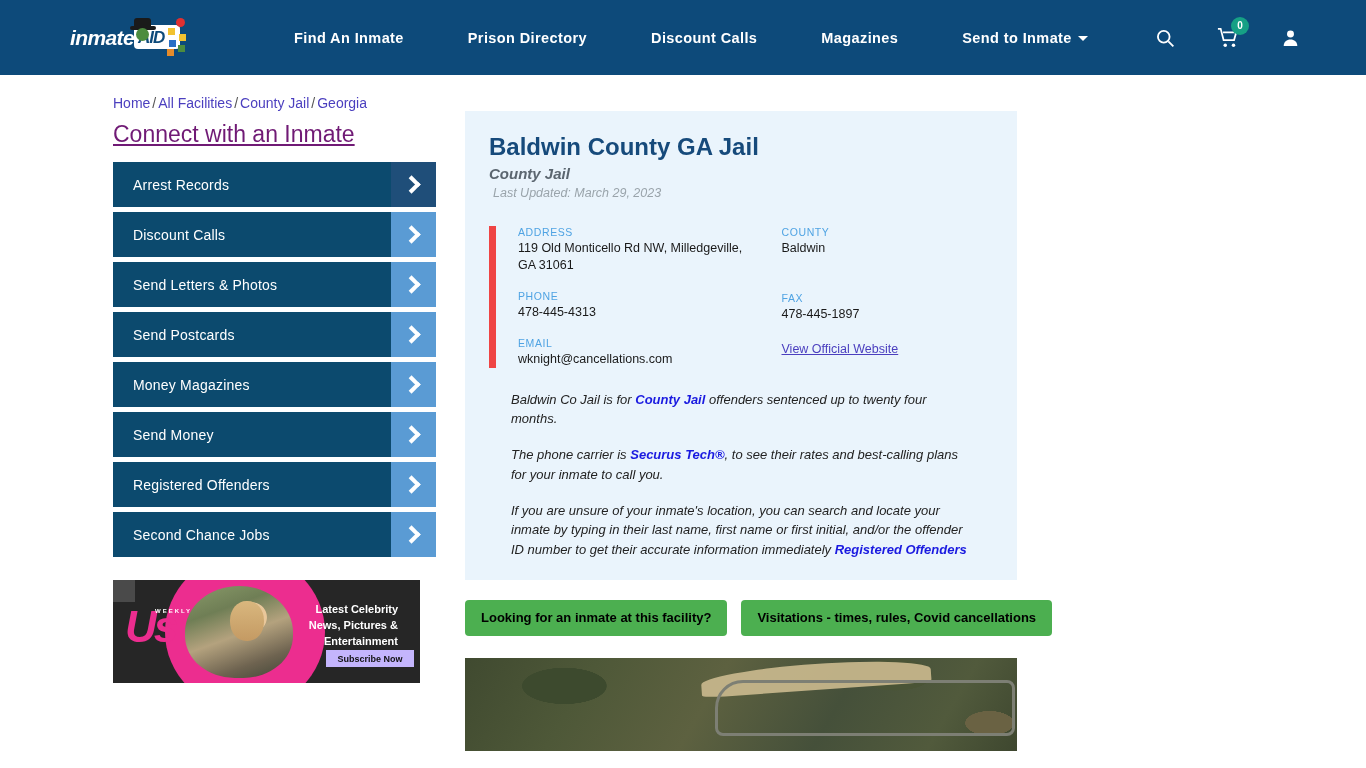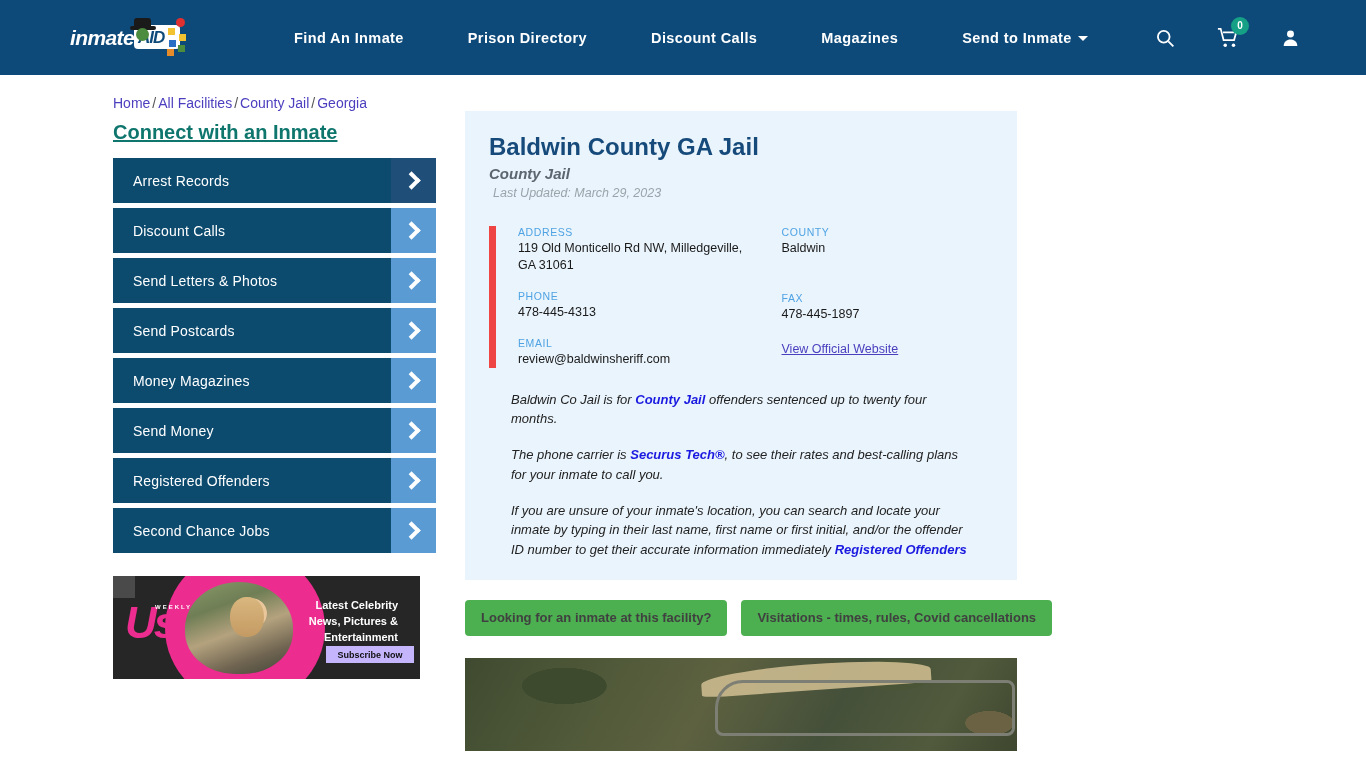--- a/index.html
+++ b/index.html
@@ -129,23 +129,23 @@
     font-size: 14px;
     color: #333;
   }
   .breadcrumb a { color: #4b3fbf; text-decoration: none; cursor: pointer; }
   .breadcrumb .sep { color: #555; margin: 0 2px; }
 
   
   .page { display: flex; padding: 0 0 0 113px; }
   .sidebar { width: 323px; flex: 0 0 323px; }
   .side-title {
-    font-size: 20px;
-    font-weight: bold;
-    color: #0f766e;
+    font-size: 23px;
+    font-weight: normal;
+    color: #701a75;
     text-decoration: underline;
     margin: 10px 0 14px 0;
   }
   .side-btn {
     display: flex;
     align-items: stretch;
     height: 45px;
     margin-bottom: 5px;
     background: #0c4a6e;
     cursor: pointer;
@@ -296,21 +296,21 @@
     cursor: pointer;
   }
 
   .cta-row {
     display: flex;
     gap: 14px;
     margin-top: 20px;
   }
   .cta {
     background: #4caf50;
-    color: #404040;
+    color: #000000;
     font-size: 13px;
     font-weight: bold;
     border: none;
     border-radius: 4px;
     padding: 0 16px;
     height: 36px;
     cursor: pointer;
     white-space: nowrap;
     font-family: "Liberation Sans", sans-serif;
   }
@@ -473,21 +473,21 @@
       <div class="fac-sub">County Jail</div>
       <div class="fac-updated">Last Updated: March 29, 2023</div>
 
       <div class="contact-block">
         <div class="contact-col">
           <div class="cl-label">ADDRESS</div>
           <div class="cl-value">119 Old Monticello Rd NW, Milledgeville, GA 31061</div>
           <div class="cl-label">PHONE</div>
           <div class="cl-value">478-445-4313</div>
           <div class="cl-label">EMAIL</div>
-          <div class="cl-value last">review@baldwinsheriff.com</div>
+          <div class="cl-value last">wknight@cancellations.com</div>
         </div>
         <div class="contact-col right">
           <div class="cl-label">COUNTY</div>
           <div class="cl-value">Baldwin</div>
           <div class="gap-row"></div>
           <div class="cl-label">FAX</div>
           <div class="cl-value">478-445-1897</div>
           <a class="cl-link">View Official Website</a>
         </div>
       </div>

